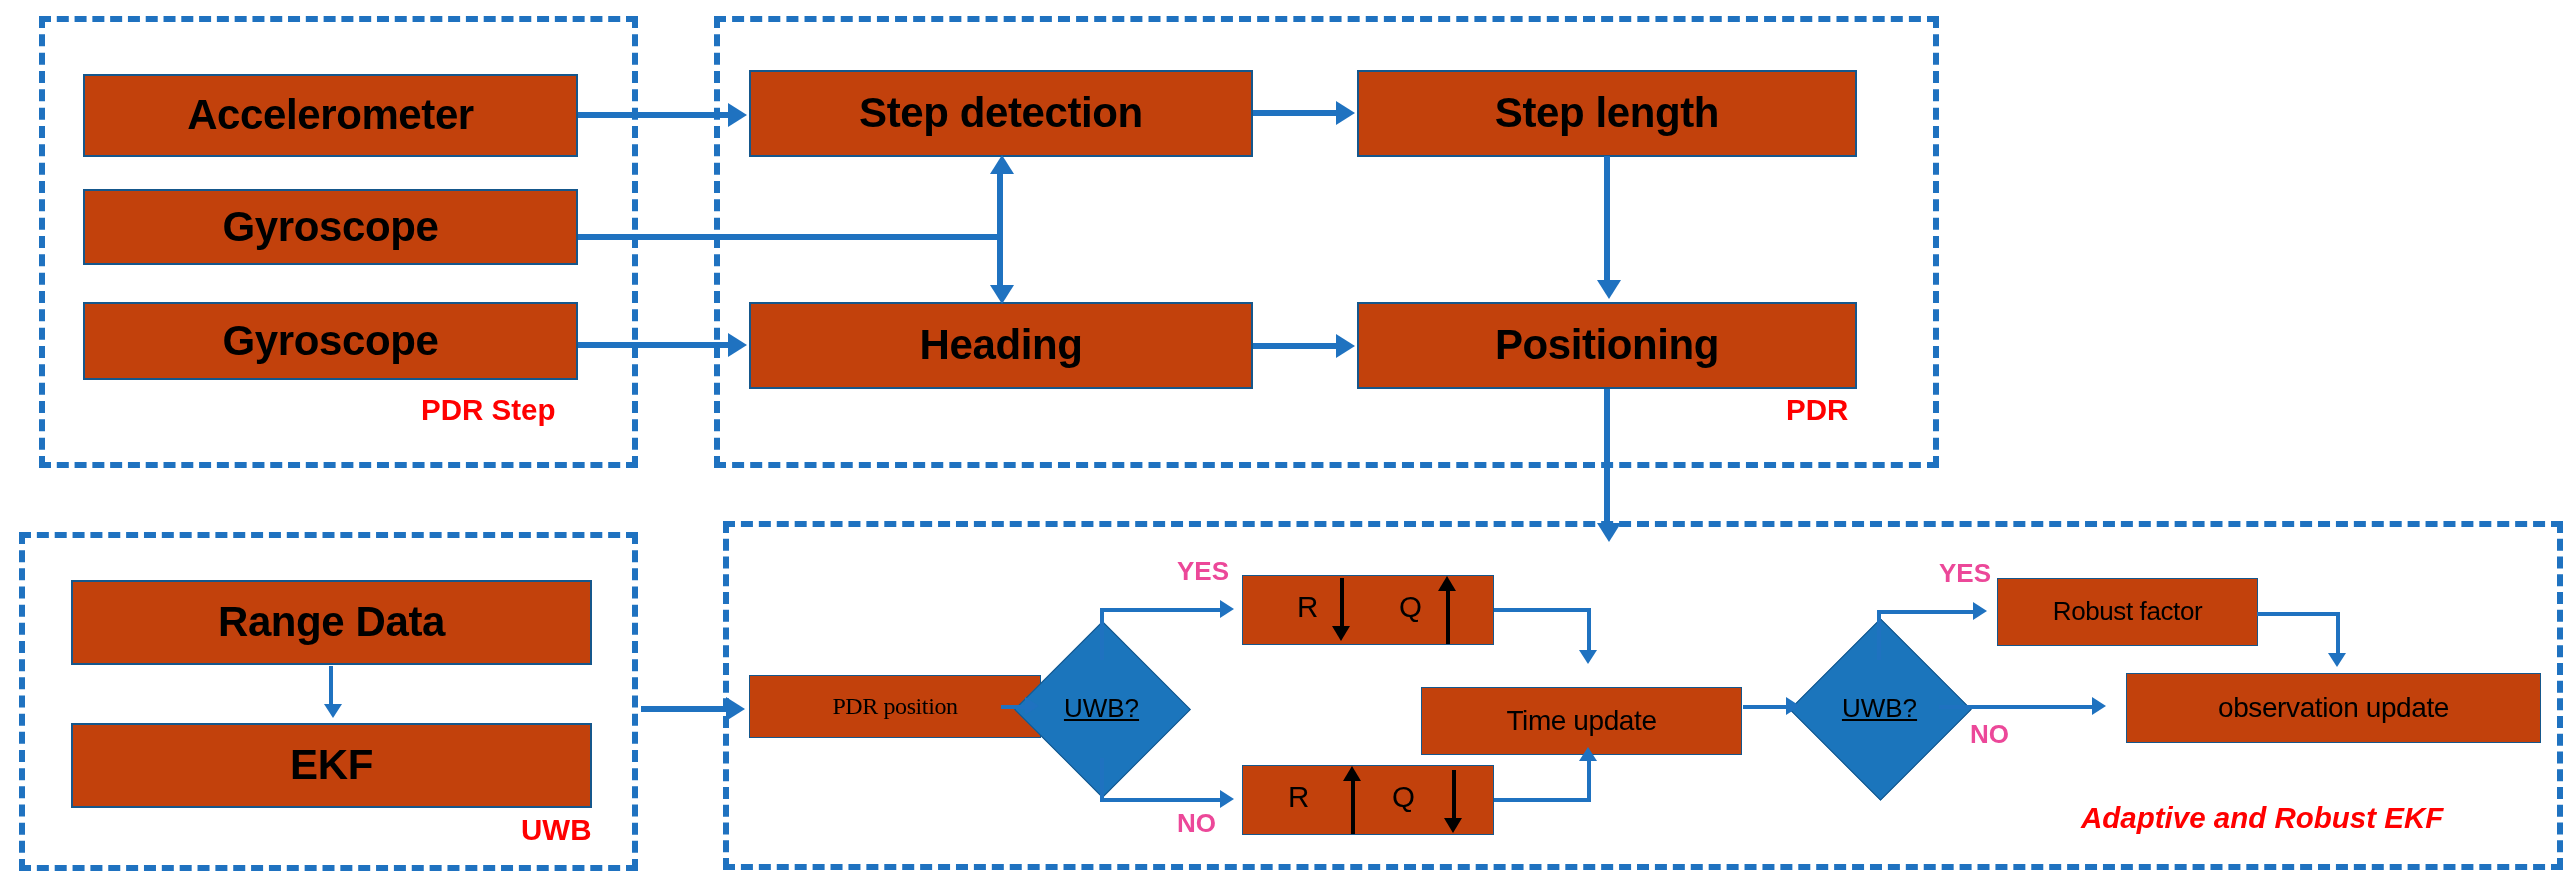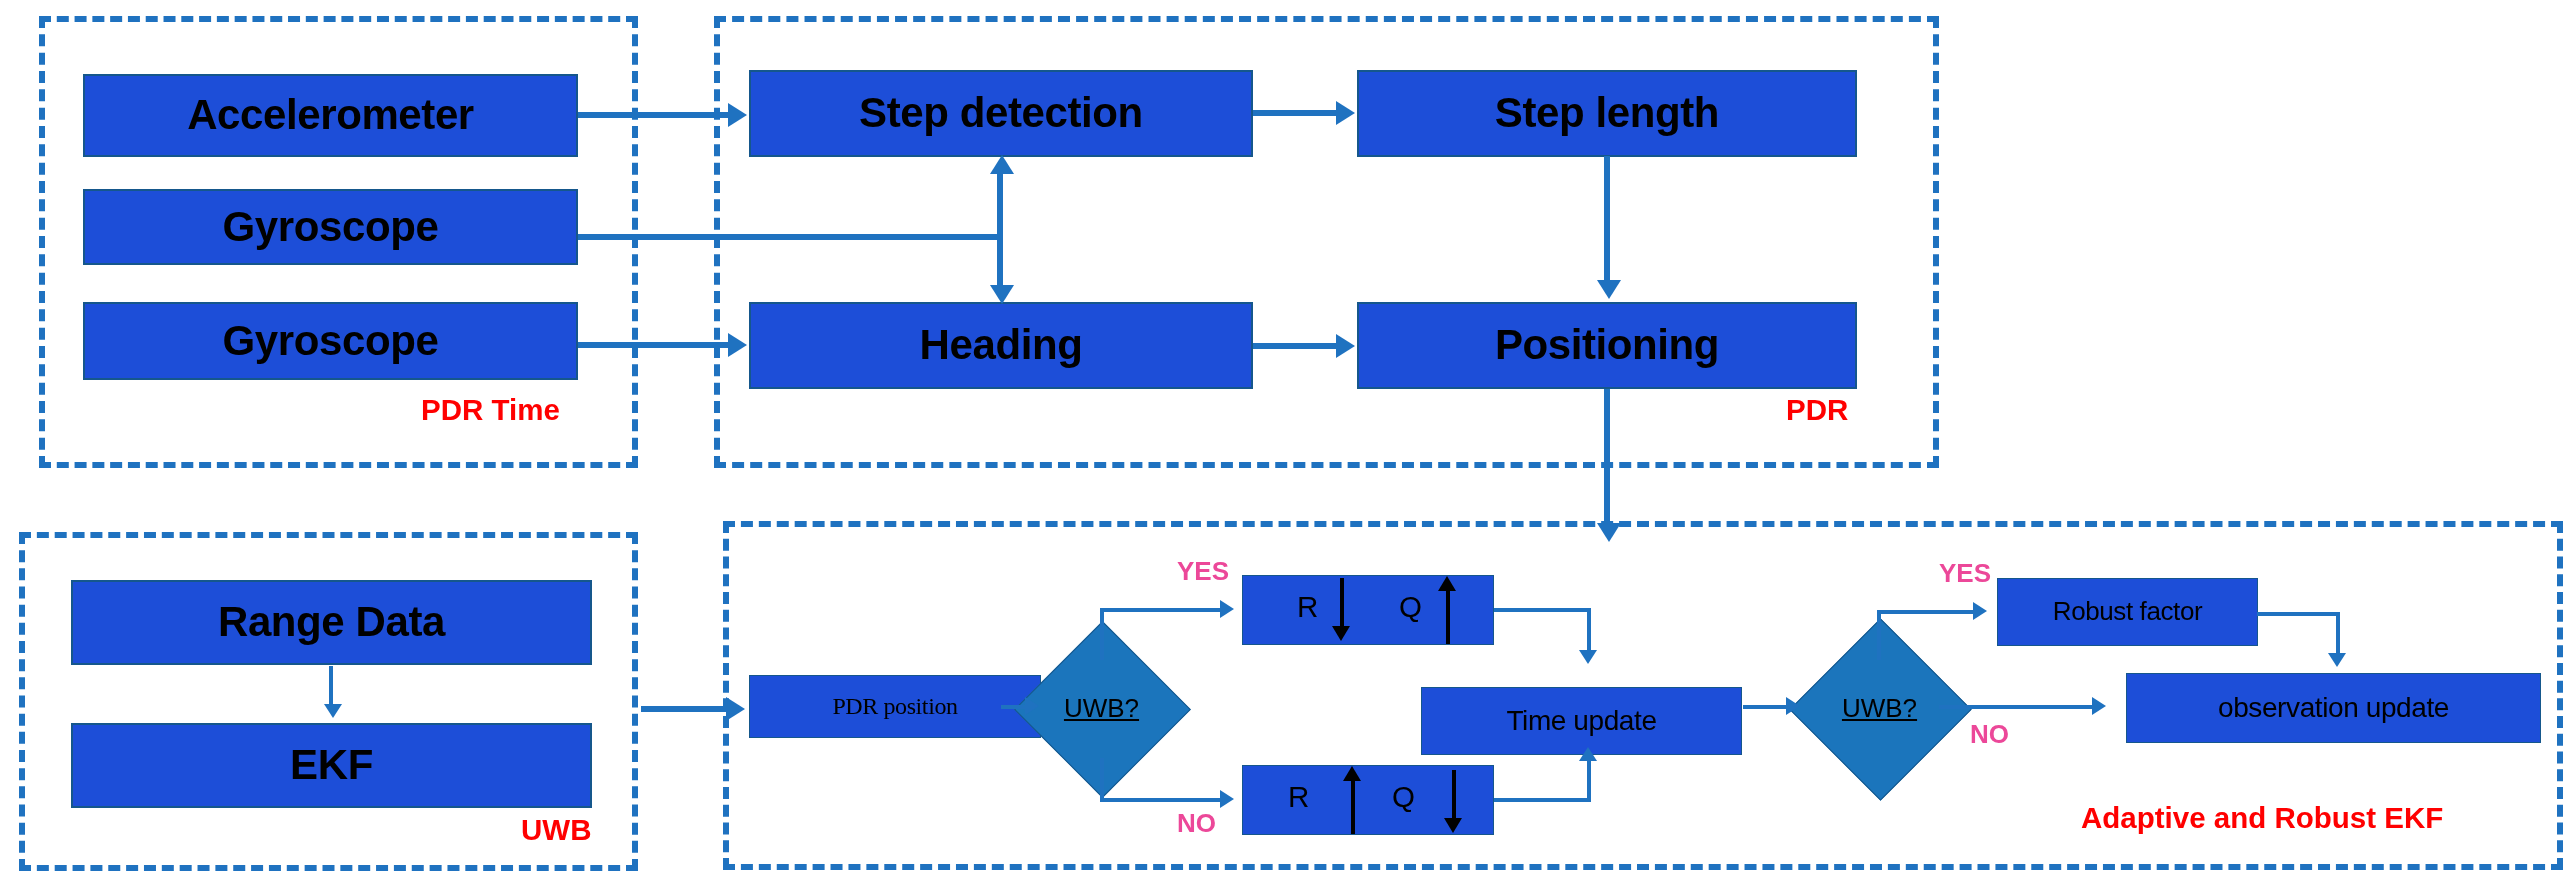--- a/index.html
+++ b/index.html
@@ -5,21 +5,21 @@
   html,body{margin:0;padding:0;background:#ffffff;}
   body{width:2576px;height:886px;font-family:"Liberation Sans",sans-serif;position:relative;overflow:hidden;}
   #stage{position:absolute;left:0;top:0;width:2576px;height:886px;}
 
   
   .group{position:absolute;border:6px dashed #1F72C0;box-sizing:border-box;}
 
   
   .box{
     position:absolute;box-sizing:border-box;
-    background:#1d4ed8;border:2.6px solid #15578C;
+    background:#c2410c;border:2.6px solid #15578C;
     display:flex;align-items:center;justify-content:center;
     color:#000000;font-weight:700;text-align:center;line-height:1.05;
     letter-spacing:-0.4px;
   }
   .box.nobold{font-weight:400;}
 
   
   .diamond{position:absolute;box-sizing:border-box;}
   .diamond .shape{position:absolute;left:0;top:0;width:100%;height:100%;
      background:#1B75BC;transform:rotate(45deg);border:1.7px solid #15578C;}
@@ -50,21 +50,21 @@
 
   
   .edgelab{position:absolute;color:#ec4899;font-weight:700;white-space:nowrap;}
 </style>
 </head>
 <body>
 
 <div id="stage">
 
   <div class="group" style="left:39px;top:15.6px;width:599px;height:452px;"></div>
-  <div class="redlab" style="left:421px;top:393px;font-size:29.5px;">PDR Time</div>
+  <div class="redlab" style="left:421px;top:393px;font-size:29.5px;">PDR Step</div>
 
   <div class="box" style="left:83px;top:74px;width:495px;height:83px;font-size:42px;">
     <span>Accelerometer</span>
   </div>
 
   <div class="box" style="left:83px;top:189px;width:495px;height:76px;font-size:42px;">
     <span>Gyroscope</span>
   </div>
 
   <div class="box" style="left:83px;top:302px;width:495px;height:78px;font-size:42px;">
@@ -125,21 +125,21 @@
     <span>EKF</span>
   </div>
 
   <div class="vline thin" style="left:329px;top:666px;height:42px;"></div>
   <div class="ar ar-d-s" style="left:324px;top:704px;"></div>
 
   <div class="hline" style="left:641px;top:706px;width:89px;"></div>
   <div class="ar ar-r" style="left:726px;top:697px;"></div>
 
   <div class="group" style="left:723px;top:521px;width:1840px;height:349px;"></div>
-  <div class="redlab" style="left:2081px;top:801px;font-size:29.5px;">Adaptive and Robust EKF</div>
+  <div class="redlab" style="left:2081px;top:801px;font-size:29.5px;font-style:italic;">Adaptive and Robust EKF</div>
 
   <div class="box nobold" style="left:749px;top:675px;width:292px;height:63px;font-size:24px;border-width:1.7px;font-family:Liberation Serif, serif;">
     <span>PDR position</span>
   </div>
 
   <div class="diamond" style="left:1040px;top:647px;width:123px;height:123px;">
     <div class="shape"></div>
     <div class="lab">UWB?</div>
   </div>
 

